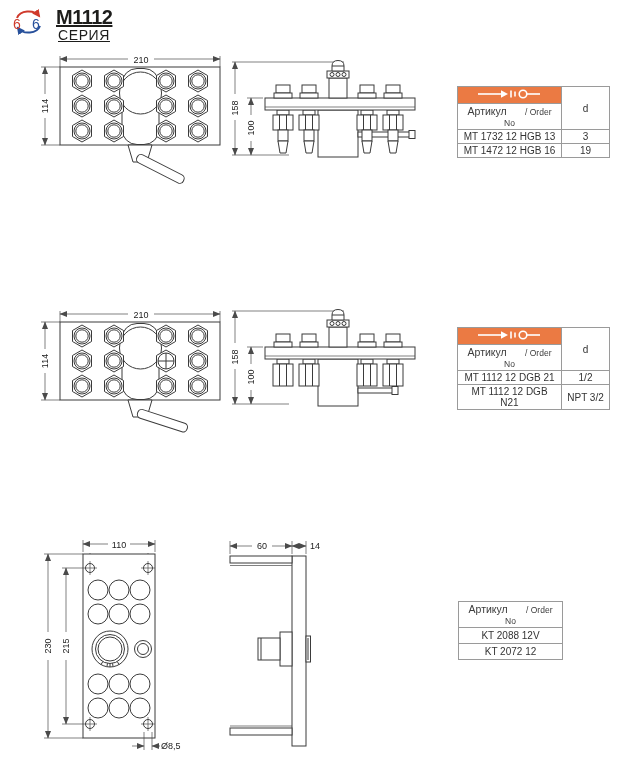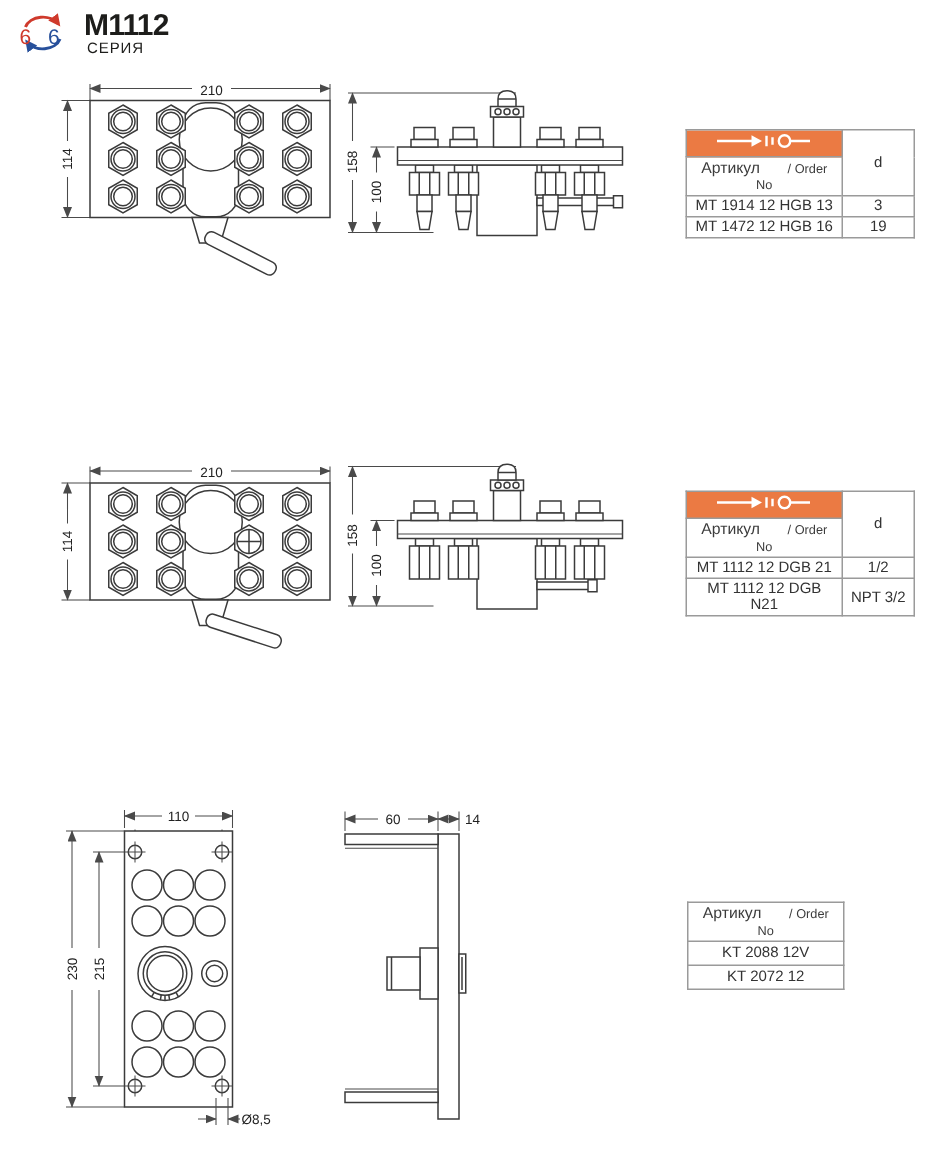--- a/index.html
+++ b/index.html
@@ -5,22 +5,22 @@
   * { margin:0; padding:0; box-sizing:border-box; }
   html,body { background:#fff; }
   body { width:621px; height:782px; font-family:"Liberation Sans", sans-serif; }
   .page { position:relative; width:621px; height:782px; background:#fff; overflow:hidden; }
   .abs { position:absolute; }
 
   
   .hdr { position:absolute; left:10px; top:5px; display:flex; align-items:flex-start; }
   .logo { width:38px; height:34px; margin-right:8px; }
   .titles { padding-top:2px; }
-  .title { font-size:20px; font-weight:bold; color:#1d1d1b; letter-spacing:-0.5px; line-height:20px; }
-  .subtitle { font-size:10px; color:#1d1d1b; letter-spacing:0.6px; padding-left:2px; }
+  .title { font-size:20px; font-weight:bold; color:#1d1d1b; letter-spacing:-0.5px; line-height:20px;text-decoration:underline; }
+  .subtitle { font-size:14px; color:#1d1d1b; letter-spacing:0.6px; padding-left:2px;text-decoration:underline; }
 
   
   .fw { fill:#fff; stroke:#3b3b3b; stroke-width:1; }
   .ln { fill:none; stroke:#3b3b3b; stroke-width:1; }
   .dim { fill:none; stroke:#4a4a4a; stroke-width:0.7; }
   .dtx { font-size:9px; fill:#222; font-family:"Liberation Sans", sans-serif; }
   .wbg { fill:#fff; stroke:none; }
 
   
   table.spec { position:absolute; border-collapse:collapse; background:#fff; border:1px solid #777; }
@@ -174,21 +174,21 @@
           <circle cx="48" cy="6" r="3.8" fill="none" stroke="#fff" stroke-width="1.6"></circle>
           <line x1="52" y1="6" x2="65" y2="6" stroke="#fff" stroke-width="1.6"></line>
         </svg>
       </td>
       <td class="col-d" rowspan="2">d</td>
     </tr>
     <tr>
       <td class="cell-arthead"><span class="ru">Артикул</span><span class="en"> / Order No</span></td>
     </tr>
     <tr>
-      <td class="data">MT 1914 12 HGB 13</td>
+      <td class="data">MT 1732 12 HGB 13</td>
       <td class="data">3</td>
     </tr>
     <tr>
       <td class="data">MT 1472 12 HGB 16</td>
       <td class="data">19</td>
     </tr>
   </tbody>
     </table>
 
   <svg class="abs" style="left:38px;top:308px" width="185" height="150" viewBox="0 0 185 150">

